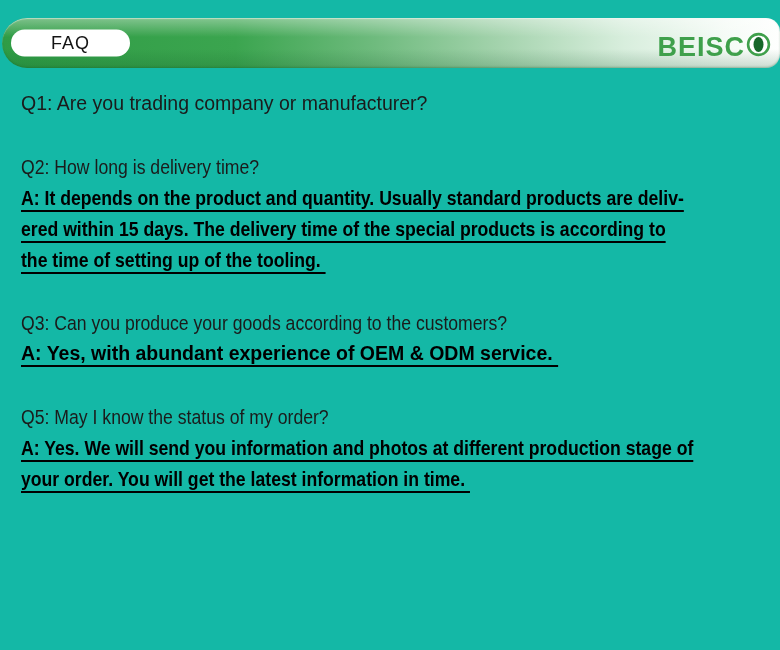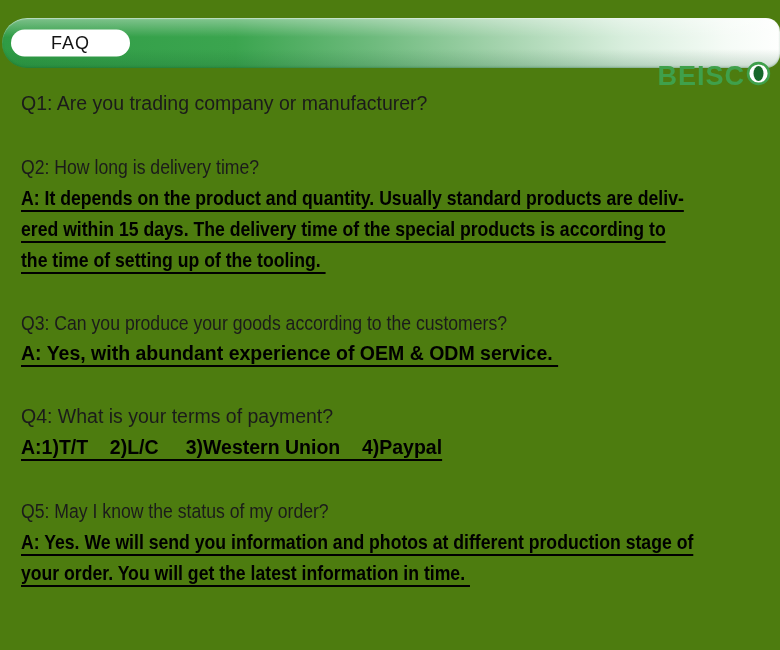--- a/index.html
+++ b/index.html
@@ -1,20 +1,20 @@
 <!DOCTYPE html>
 <html style="--accent-green: #2f9c45; --logo-green: #3fa04b; --logo-oval: #17672a; --pill-bg: #ffffff; --text-black: #000000;"><head>
 <meta charset="utf-8">
 <style>
   html, body { margin: 0; padding: 0; background: #ffffff; }
   .screen {
     position: relative;
     width: 780px;
     height: 650px;
-    background: #4d7c0f;
+    background: #14b8a6;
     overflow: hidden;
     font-family: "Liberation Sans", sans-serif;
   }
 
   
   .banner {
     position: absolute;
     left: 2px; right: 0; top: 18px;
     height: 50px;
     border-radius: 25px 14px 14px 25px;
@@ -34,26 +34,25 @@
   }
   .faq-pill span {
     font-size: 18px;
     letter-spacing: 1px;
     color: #141414;
   }
   .brand {
     position: absolute;
     right: 9px; top: 14px;
     height: 30px;
-    display: flex; align-items: flex-end;
+    display: flex; align-items: center;
     color: var(--logo-green, #3fa04b);
     font-size: 27px;
     font-weight: 700;
     letter-spacing: 1px;
-    margin-top: 30px;
   }
   .brand-o { display: inline-block; margin-left: 1px; transform: translateY(1px); }
   .o-ring  { stroke: var(--logo-green, #3fa04b); stroke-width: 2.6; fill: #ffffff; }
   .o-oval  { fill: var(--logo-oval, #17672a); }
 
   
   .content {
     position: absolute;
     top: 88px; left: 21px; right: 14px;
   }
@@ -108,24 +107,20 @@
       <div class="line a cond">A: It depends on the product and quantity. Usually standard products are deliv-</div>
       <div class="line a cond">ered within 15 days. The delivery time of the special products is according to</div>
       <div class="line a cond">the time of setting up of the tooling. </div>
     </section>
 
     <section class="qa">
       <div class="line q cond">Q3: Can you produce your goods according to the customers?</div>
       <div class="line a">A: Yes, with abundant experience of OEM &amp; ODM service. </div>
     </section>
 
-    <section class="qa">
-      <div class="line q">Q4: What is your terms of payment?</div>
-      <div class="line a">A:1)T/T    2)L/C     3)Western Union    4)Paypal</div>
-    </section>
 
     <section class="qa">
       <div class="line q cond">Q5: May I know the status of my order?</div>
       <div class="line a cond">A: Yes. We will send you information and photos at different production stage of</div>
       <div class="line a cond">your order. You will get the latest information in time. </div>
     </section>
 
   </main>
 </div>
 

